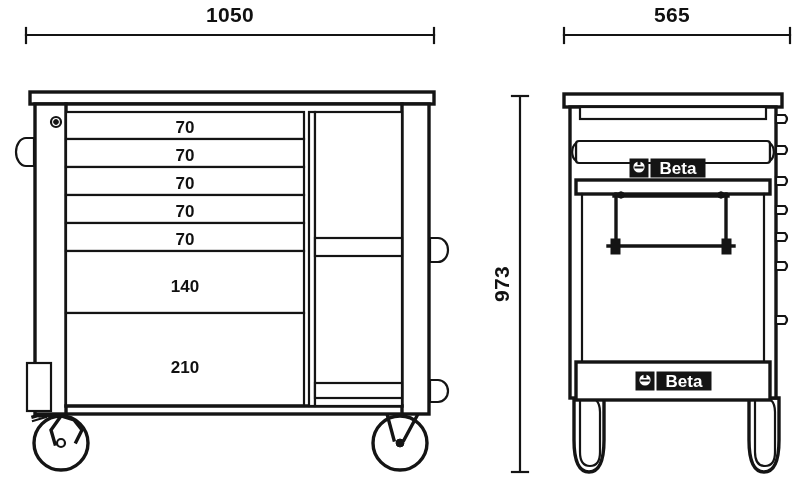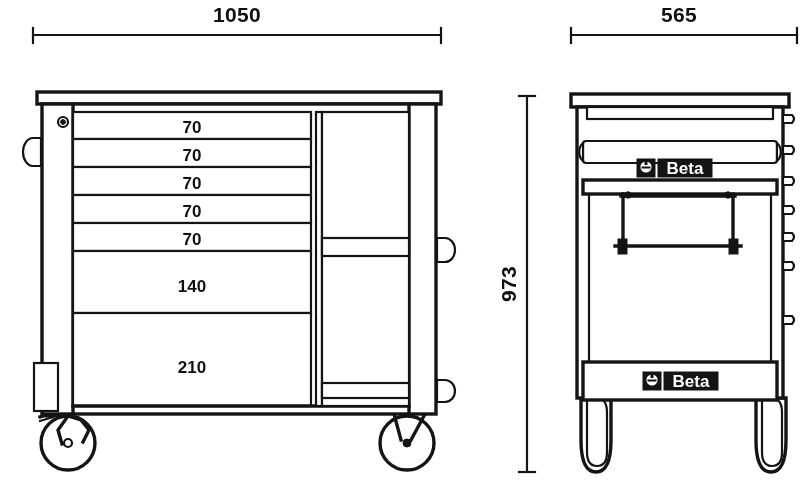--- a/index.html
+++ b/index.html
@@ -10,21 +10,21 @@
   }
   body {
     width: 800px;
     height: 480px;
     overflow: hidden;
     font-family: "Liberation Sans", sans-serif;
     position: relative;
   }
   #drawing-root {
     position: absolute;
-    left: 11px;
+    left: 4px;
     top: 0;
     width: 766px;
     height: 480px;
   }
   svg.drawing {
     display: block;
     width: 800px;
     height: 480px;
   }
   .dim-text {

